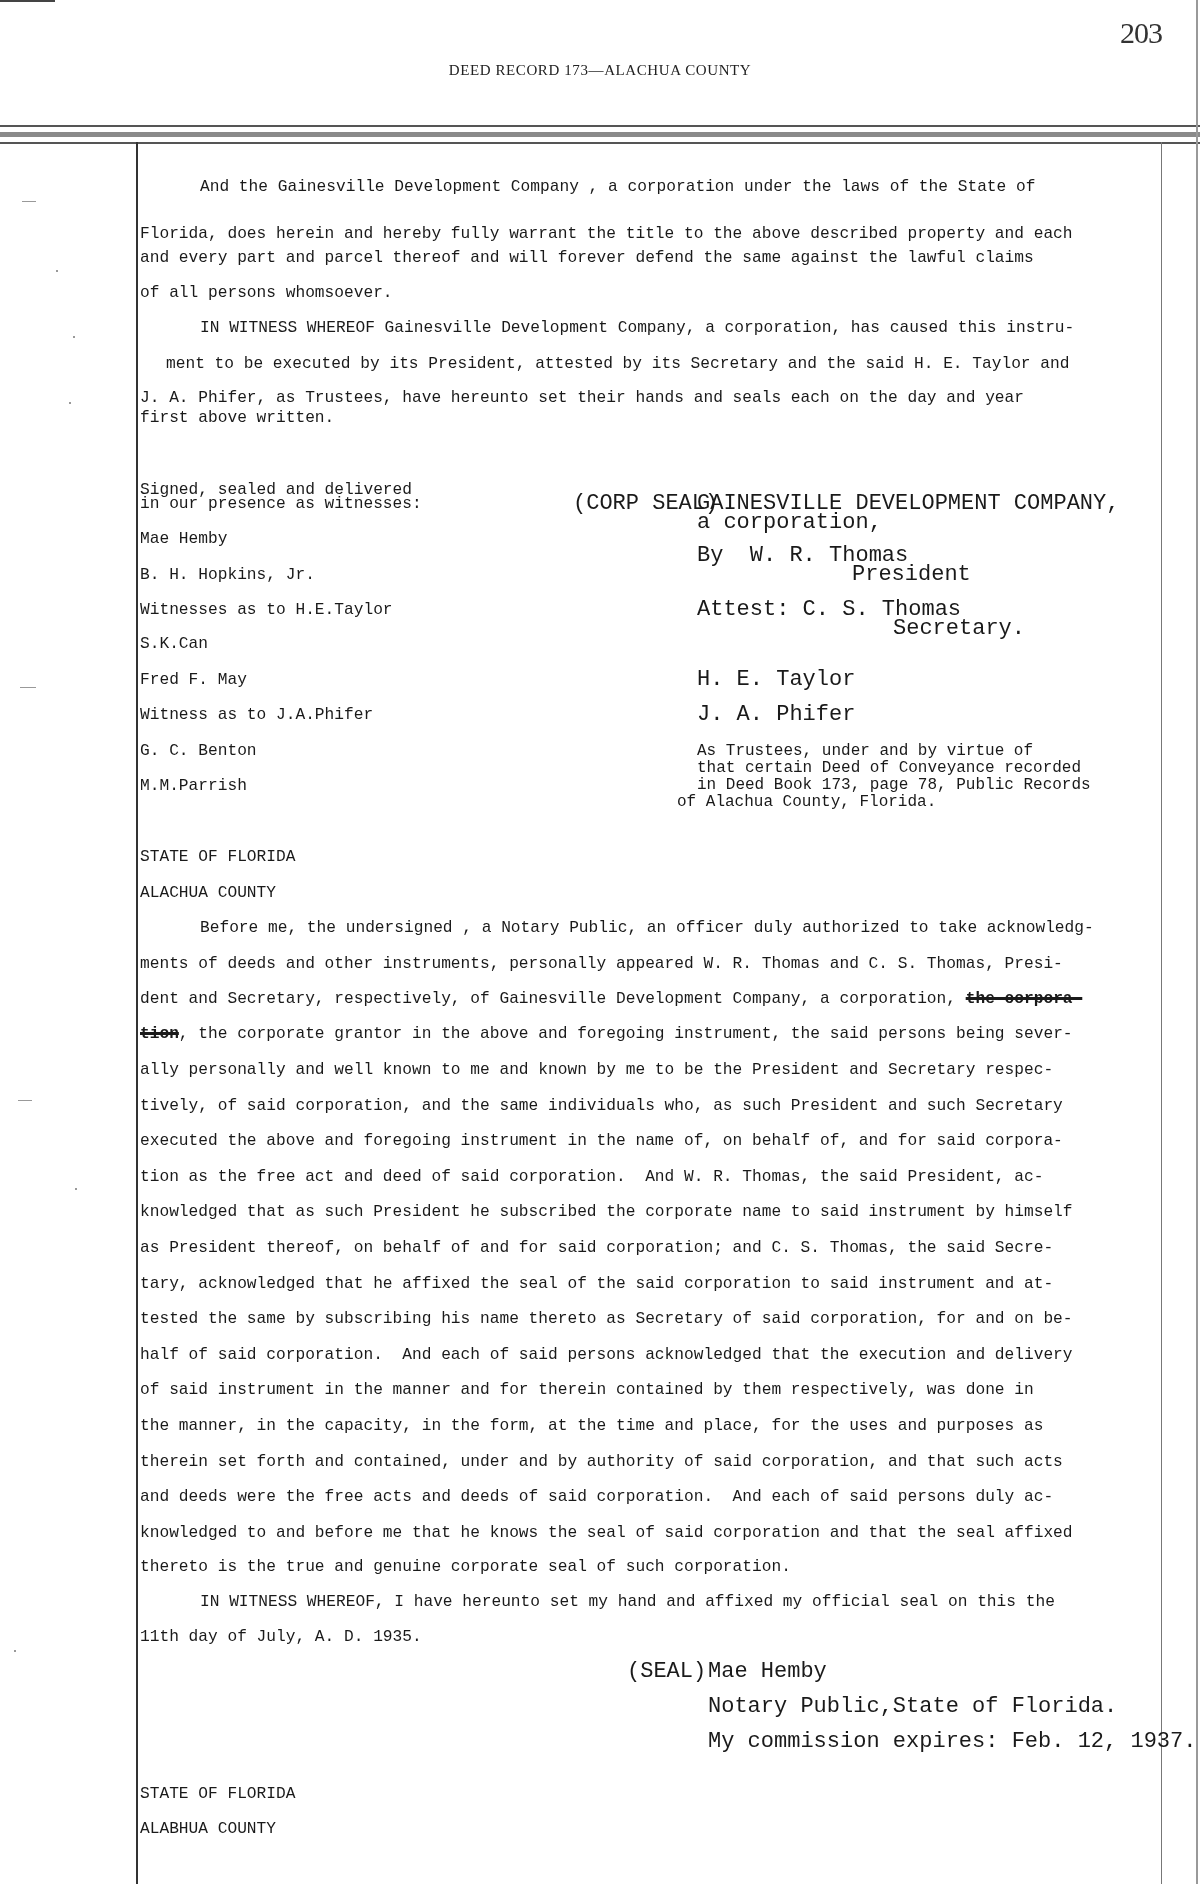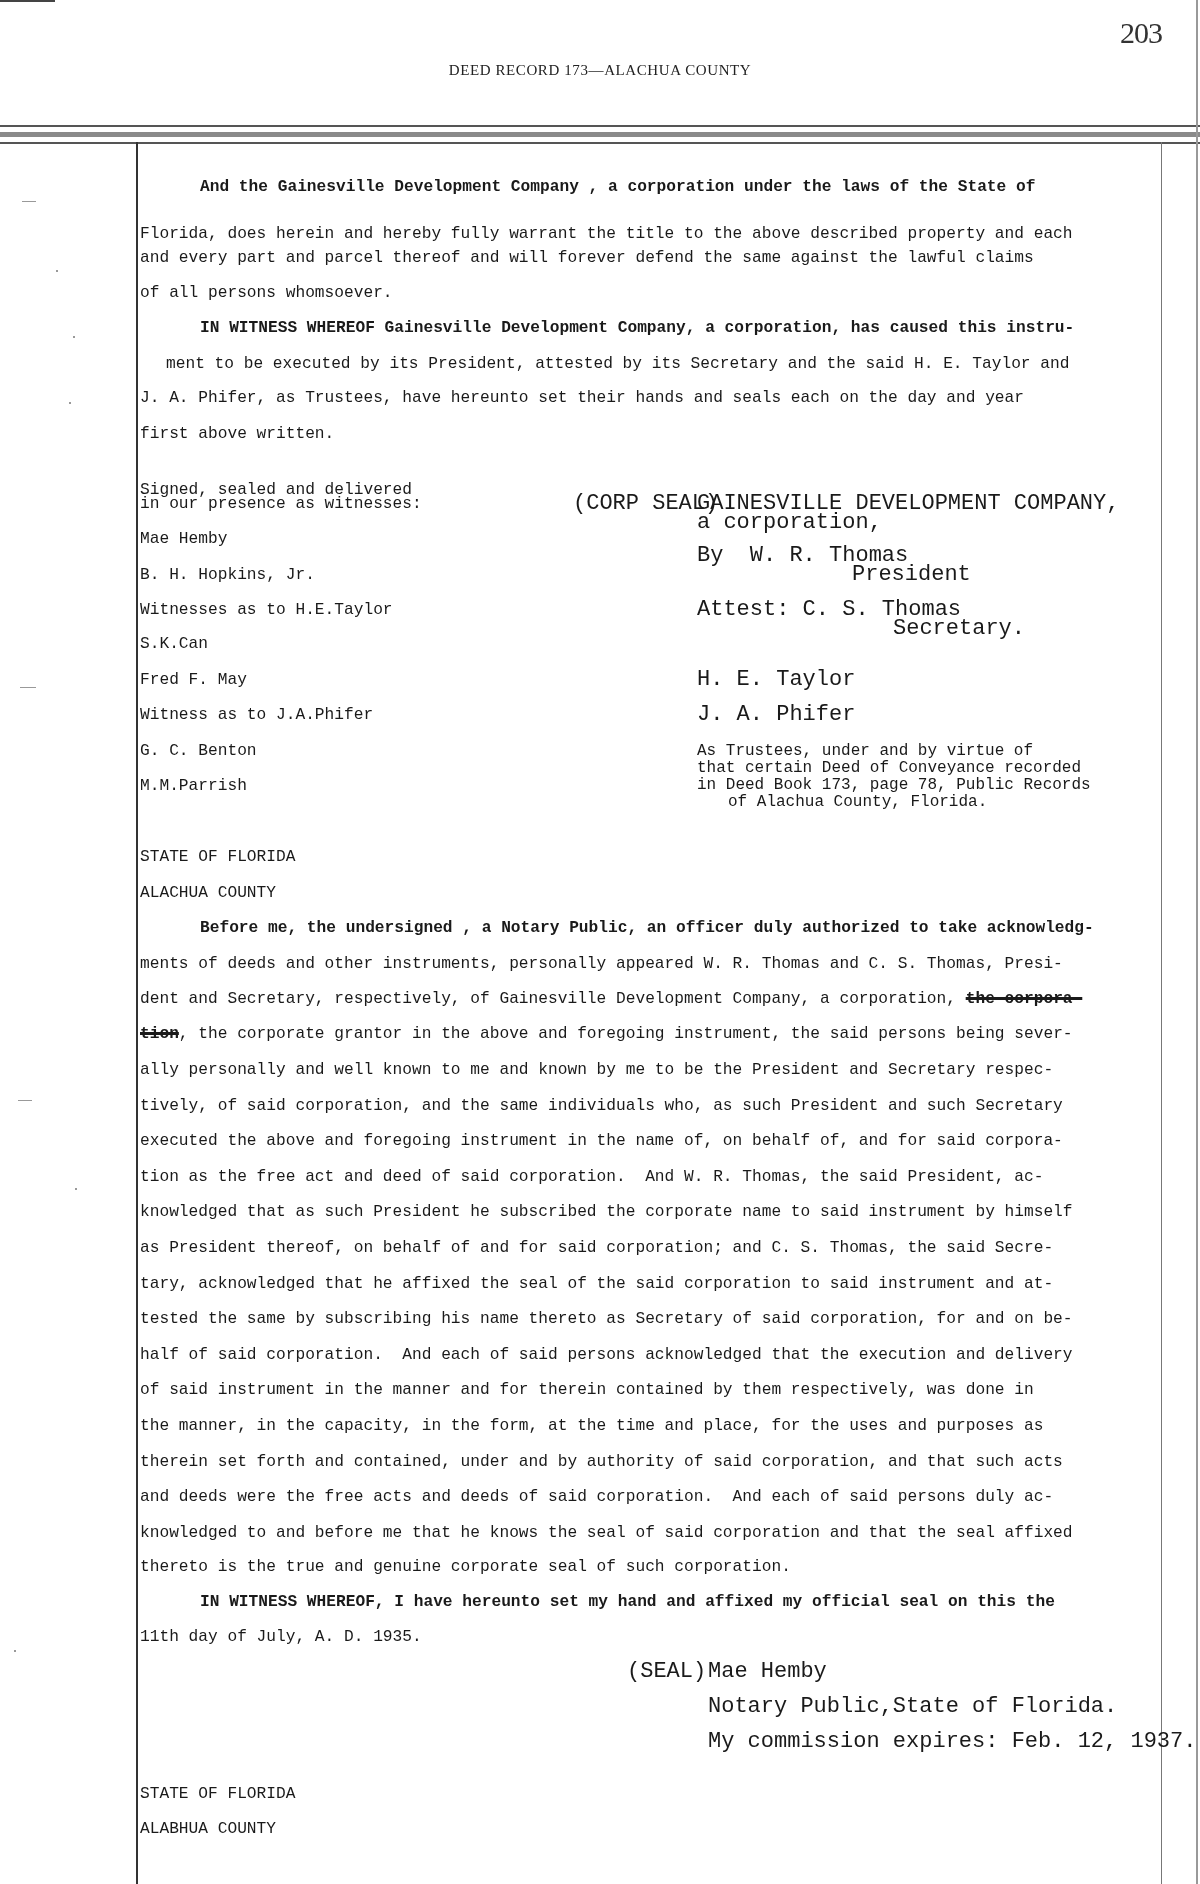--- a/index.html
+++ b/index.html
@@ -13,21 +13,21 @@
   .rule2 { position:absolute; left:0; width:1200px; top:132px; height:5px; background:#8a8a8a; }
   .rule3 { position:absolute; left:0; width:1200px; top:142px; height:2px; background:#555; }
   .border-left { position:absolute; left:136px; top:142px; width:2px; height:1742px; background:#333; }
   .border-right { position:absolute; left:1161px; top:142px; width:1px; height:1742px; background:#777; }
   .page-edge { position:absolute; left:1196px; top:0; width:2px; height:1884px; background:#999; }
   .top-mark { position:absolute; left:0; top:0; width:55px; height:2px; background:#444; }
   .margin-mark { position:absolute; height:1px; background:#999; }
   .margin-dot { position:absolute; width:2px; height:2px; background:#777; border-radius:1px; }
 
   .line { position:absolute; left:140px; font-size:16.2px; white-space:pre; line-height:20px; letter-spacing:0px; }
-  .line.indent { left:200px;font-weight:bold; }
+  .line.indent { left:200px; }
   .sig { position:absolute; font-size:22px; white-space:pre; line-height:20px; }
   .small { font-size:16px; line-height:17px; }
   .struck { text-decoration:line-through; text-decoration-thickness:3px; font-weight:bold; }
 </style>
 </head>
 <body>
 
 <div class="top-mark"></div>
 <div class="page-num">203</div>
 <div class="header">DEED RECORD 173—ALACHUA COUNTY</div>
@@ -51,21 +51,21 @@
   <div class="line indent" style="top:177px;">And the Gainesville Development Company , a corporation under the laws of the State of</div>
   <div class="line" style="top:213px;margin-top:11px;">Florida, does herein and hereby fully warrant the title to the above described property and each</div>
   <div class="line" style="top:248px;">and every part and parcel thereof and will forever defend the same against the lawful claims</div>
   <div class="line" style="top:283px;">of all persons whomsoever.</div>
 </div>
 
 <div>
   <div class="line indent" style="top:318px;">IN WITNESS WHEREOF Gainesville Development Company, a corporation, has caused this instru-</div>
   <div class="line" style="top:354px;margin-left:26px;">ment to be executed by its President, attested by its Secretary and the said H. E. Taylor and</div>
   <div class="line" style="top:388px;">J. A. Phifer, as Trustees, have hereunto set their hands and seals each on the day and year</div>
-  <div class="line" style="top:424px;">first above written.</div>
+  <div class="line" style="top:408px;">first above written.</div>
 </div>
 
 <div>
   <div class="line" style="top:480px;">Signed, sealed and delivered</div>
   <div class="line" style="top:494px;">in our presence as witnesses:</div>
   <div class="line" style="top:529px;">Mae Hemby</div>
   <div class="line" style="top:565px;">B. H. Hopkins, Jr.</div>
   <div class="line" style="top:600px;">Witnesses as to H.E.Taylor</div>
   <div class="line" style="top:634px;">S.K.Can</div>
   <div class="line" style="top:670px;">Fred F. May</div>
@@ -80,21 +80,21 @@
   <div class="sig" style="left:697px;top:513px;">a corporation,</div>
   <div class="sig" style="left:697px;top:546px;">By  W. R. Thomas</div>
   <div class="sig" style="left:852px;top:565px;">President</div>
   <div class="sig" style="left:697px;top:600px;">Attest: C. S. Thomas</div>
   <div class="sig" style="left:893px;top:619px;">Secretary.</div>
   <div class="sig" style="left:697px;top:670px;">H. E. Taylor</div>
   <div class="sig" style="left:697px;top:705px;">J. A. Phifer</div>
   <div class="sig small" style="left:697px;top:743px;">As Trustees, under and by virtue of</div>
   <div class="sig small" style="left:697px;top:760px;text-align:right;">that certain Deed of Conveyance recorded</div>
   <div class="sig small" style="left:697px;top:777px;">in Deed Book 173, page 78, Public Records</div>
-  <div class="sig small" style="left:728px;top:794px;">of Alachua County, Florida.</div>
+  <div class="sig small" style="left:677px;top:794px;">of Alachua County, Florida.</div>
 </div>
 
 <div>
   <div class="line" style="top:847px;">STATE OF FLORIDA</div>
   <div class="line" style="top:883px;">ALACHUA COUNTY</div>
 
   <div class="line indent" style="top:918px;">Before me, the undersigned , a Notary Public, an officer duly authorized to take acknowledg-</div>
   <div class="line" style="top:954px;">ments of deeds and other instruments, personally appeared W. R. Thomas and C. S. Thomas, Presi-</div>
   <div class="line" style="top:989px;"><span>dent and Secretary, respectively, of Gainesville Development Company, a corporation,</span> <span class="struck">the corpora-</span></div>
   <div class="line" style="top:1024px;"><span class="struck">tion</span><span>, the corporate grantor in the above and foregoing instrument, the said persons being sever-</span></div>

